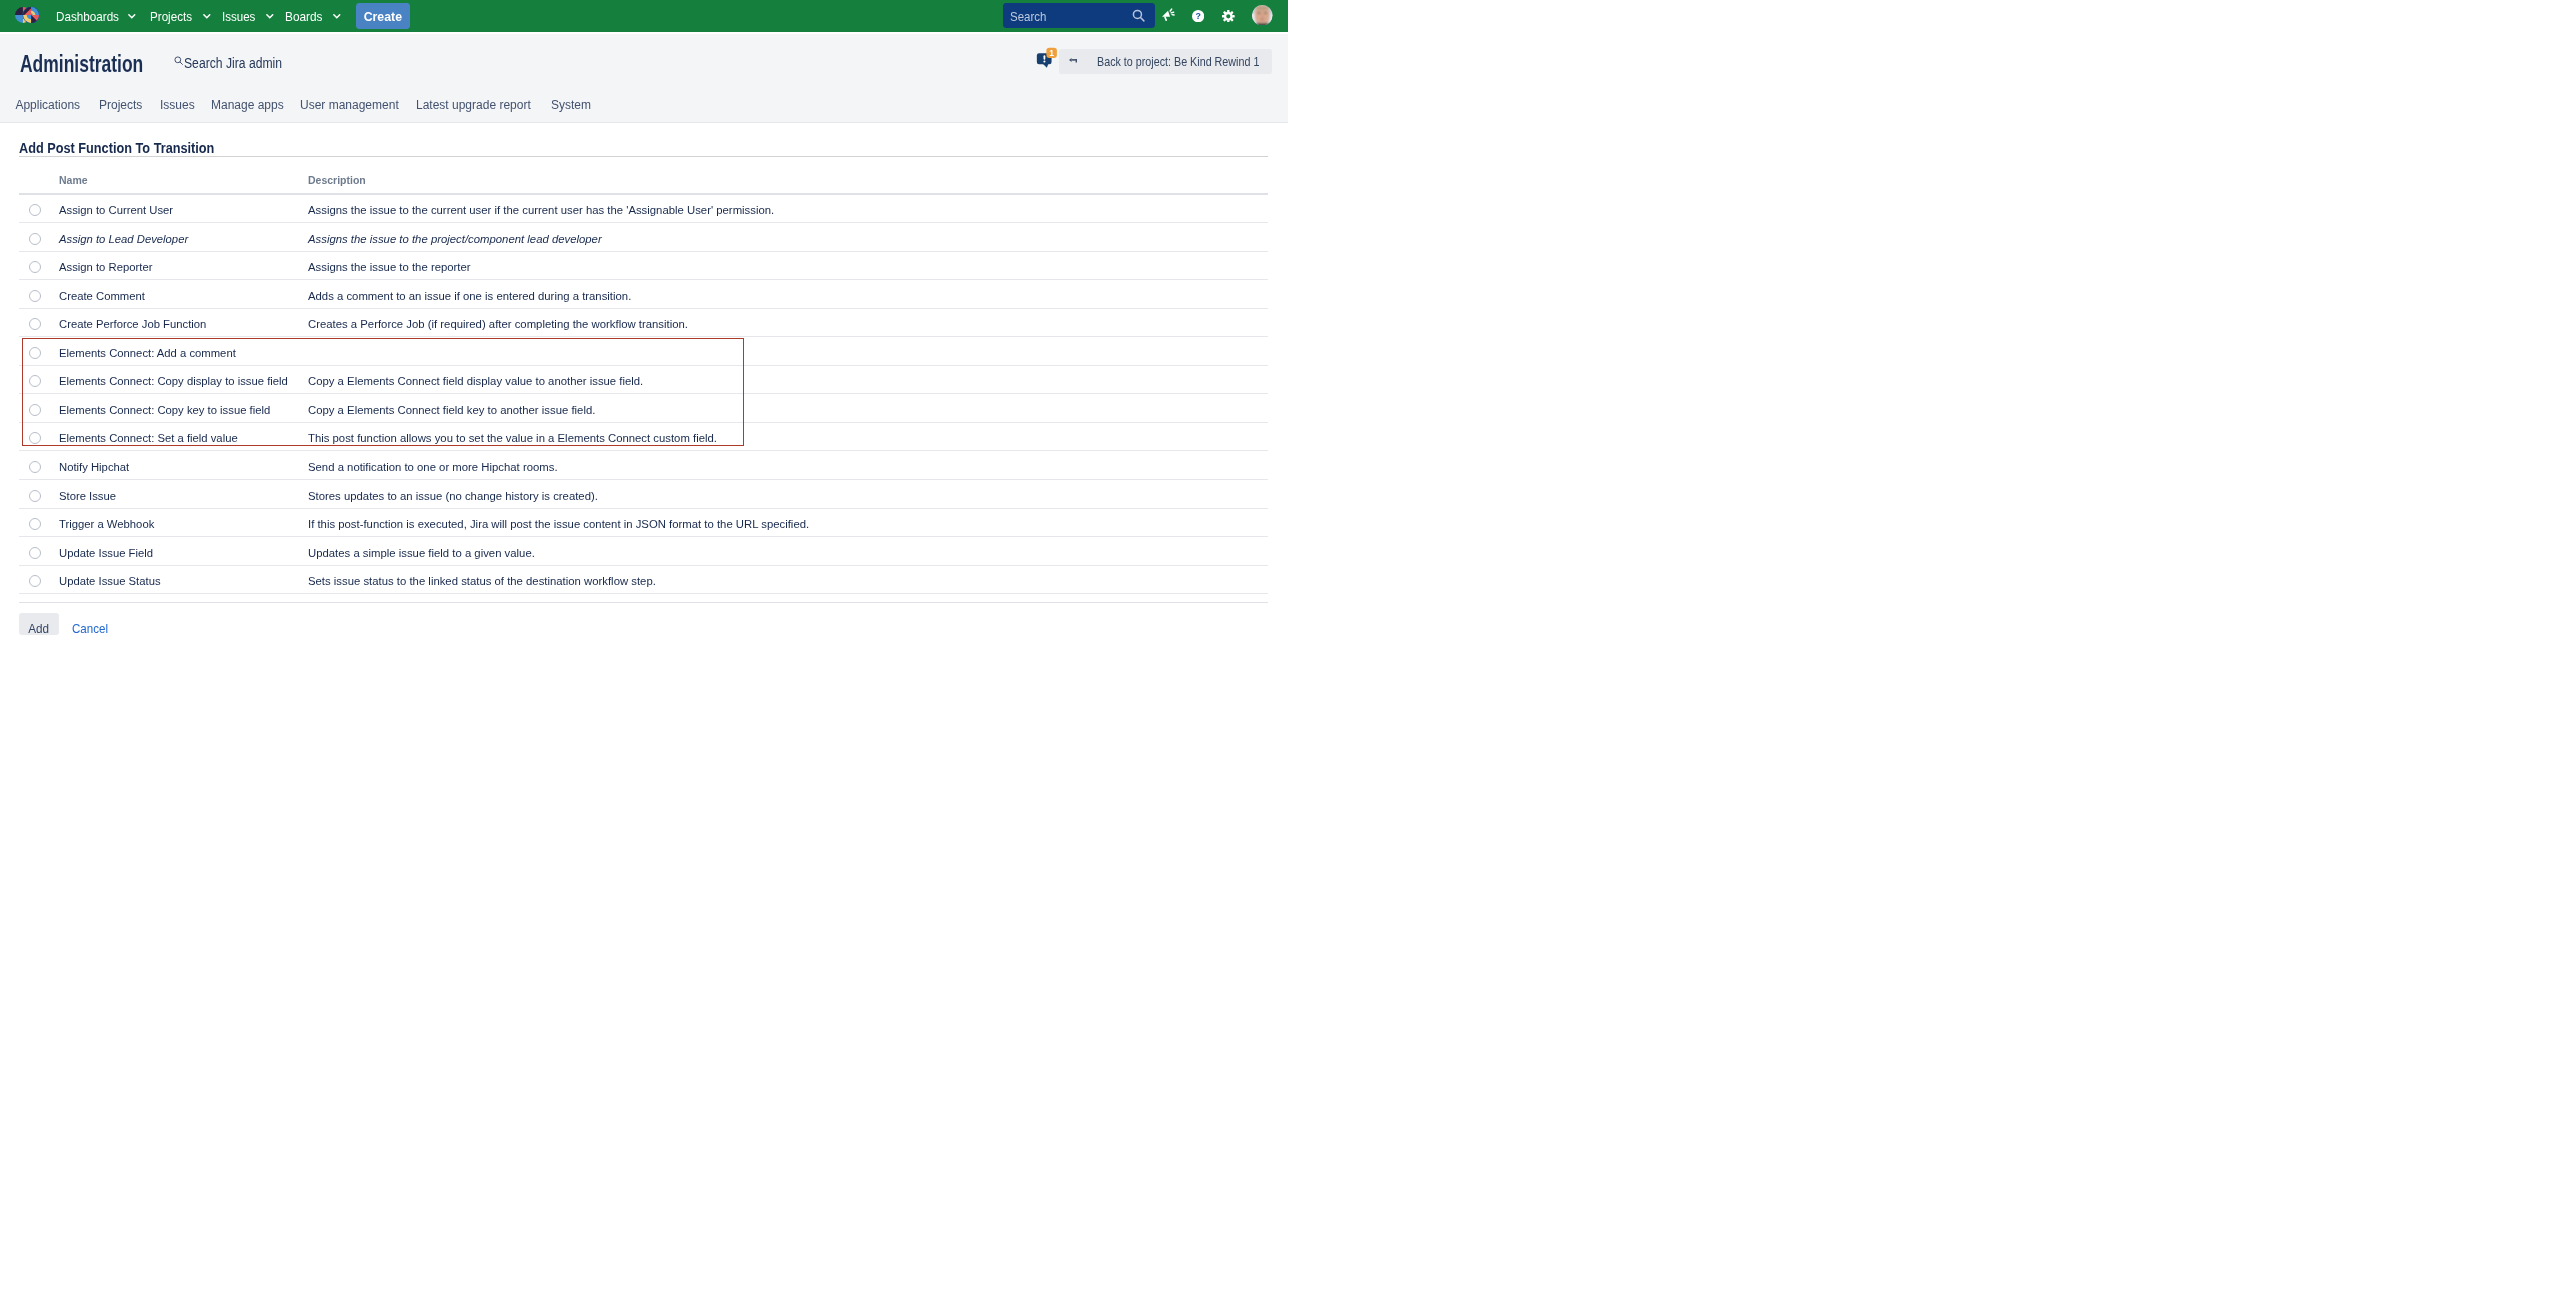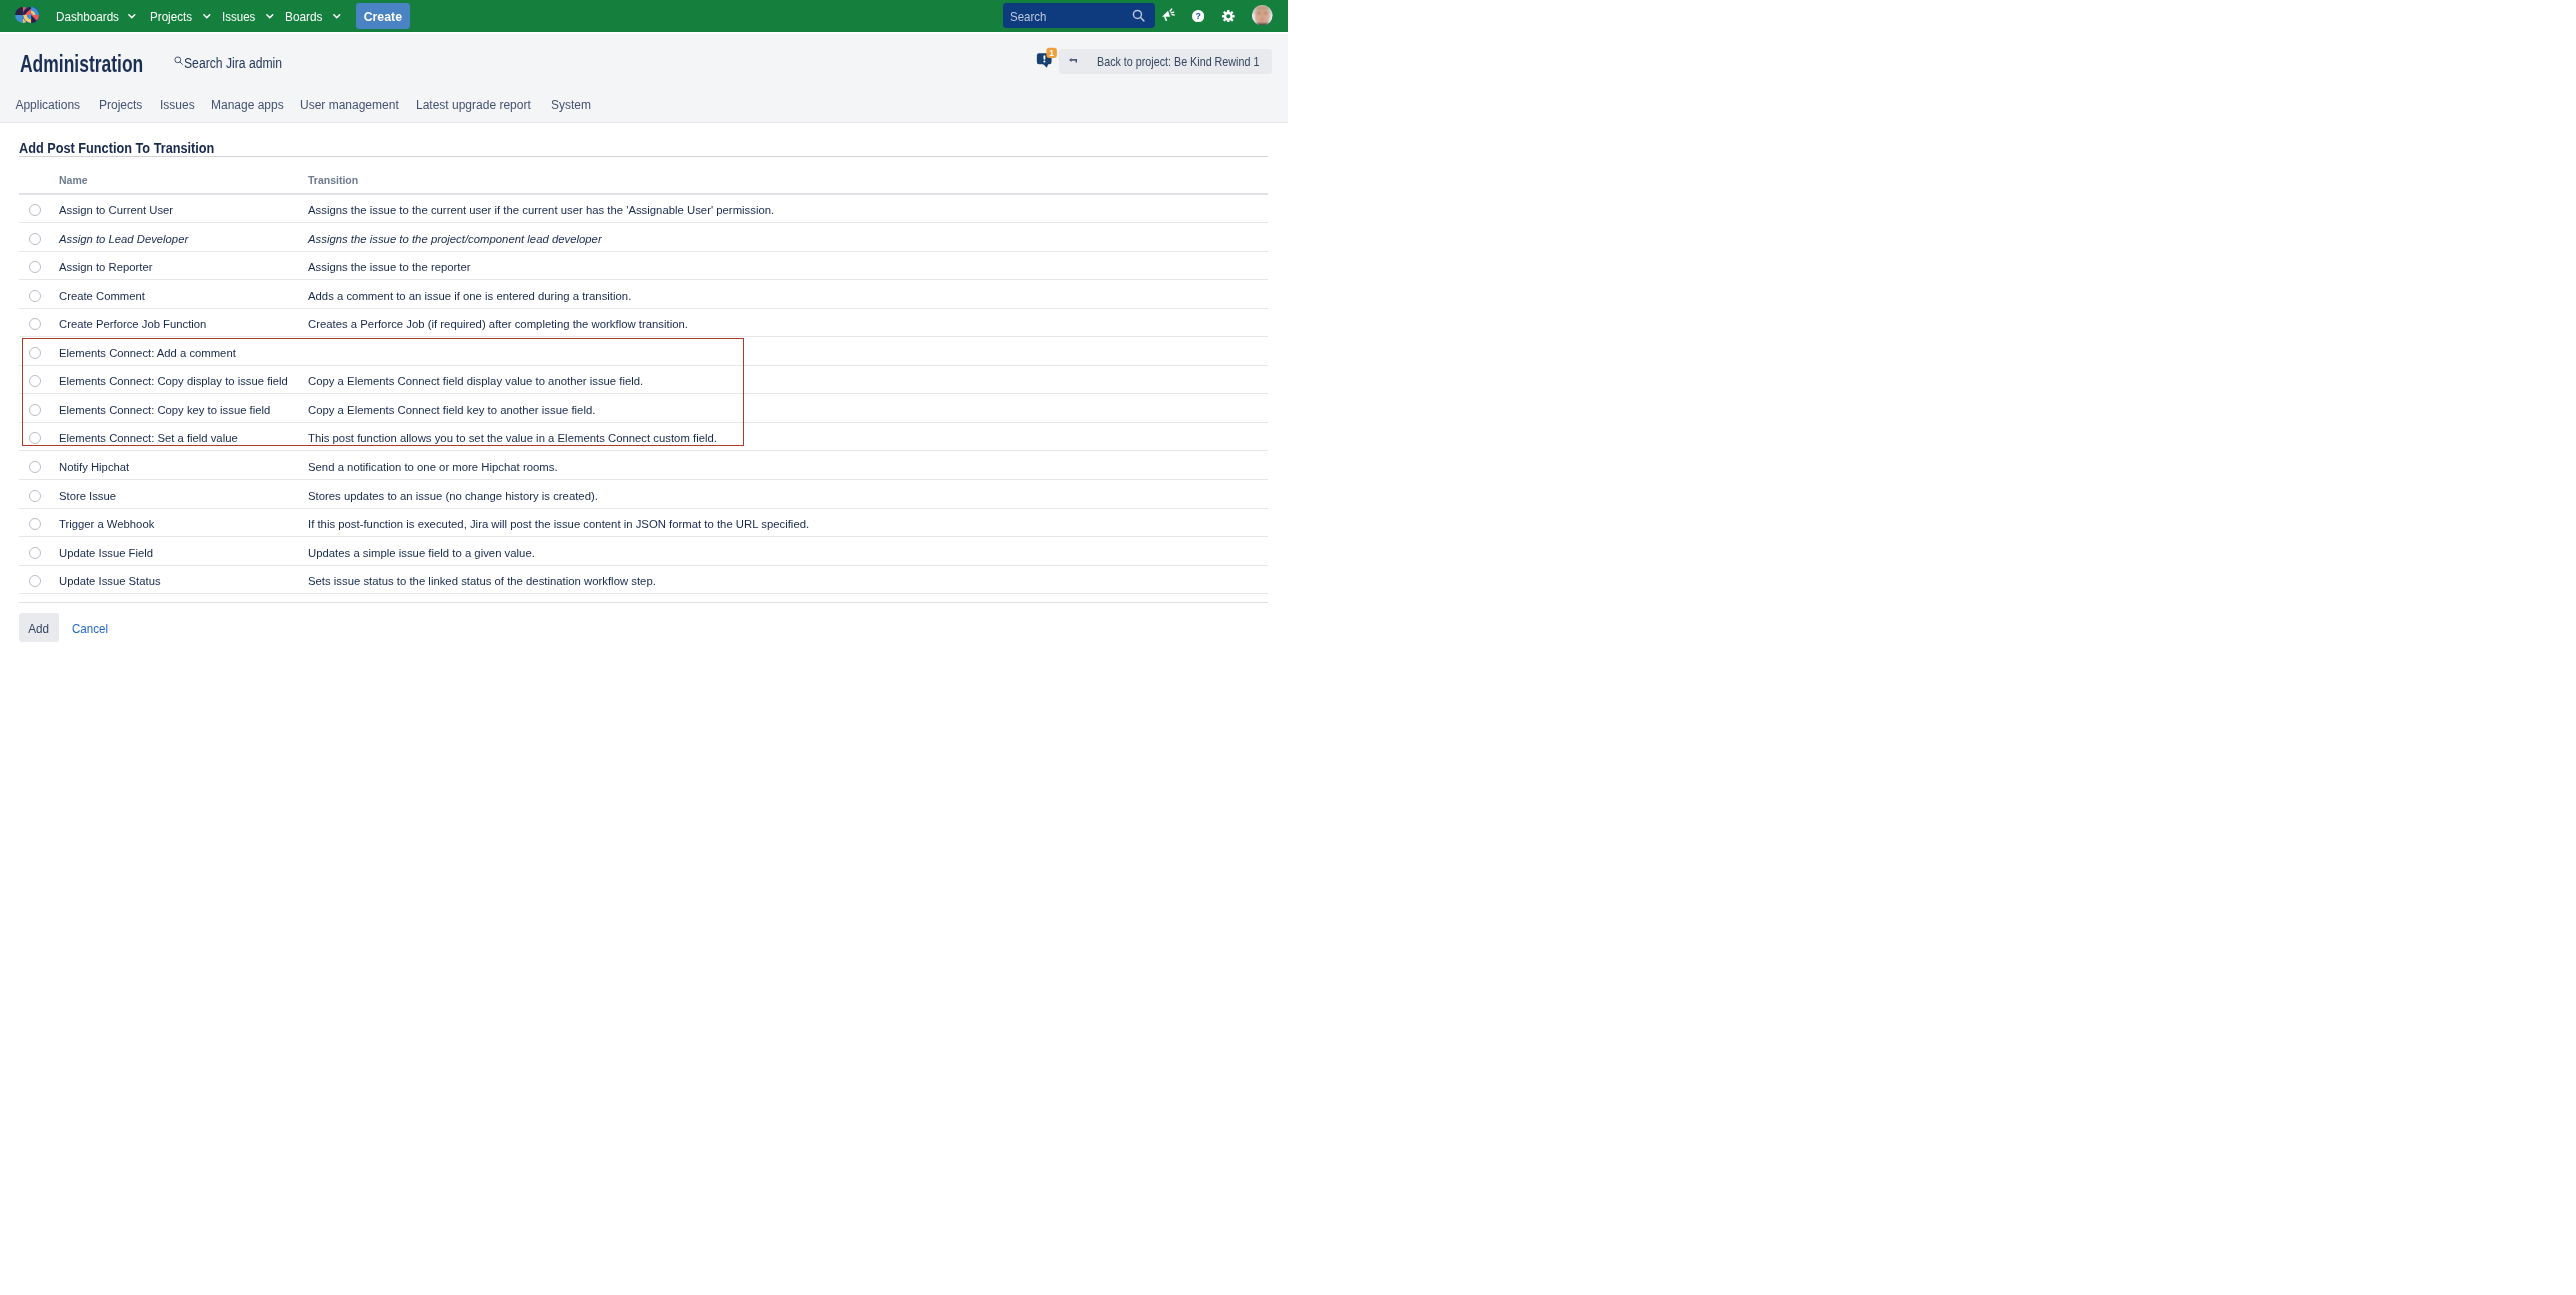--- a/index.html
+++ b/index.html
@@ -29,21 +29,21 @@
 .h2 { position:absolute; left:19.3px; top:141px; font-size:14px; font-weight:bold; color:#17294D; line-height:14px; }
 .h2line { position:absolute; left:19.3px; top:156px; width:1249px; height:1px; background:#D2D2D2; }
 .colhead { position:absolute; top:175px; font-size:10.5px; font-weight:bold; color:#6E7B8E; line-height:10.5px; }
 .headline { position:absolute; left:19.3px; top:193px; width:1249px; height:1.7px; background:#DFE1E6; }
 .row { position:absolute; left:19.3px; width:1249px; height:28.5px; border-bottom:0.8px solid #E5E7EA; }
 .radio { position:absolute; left:9.5px; top:10px; width:12px; height:12px; border:1.2px solid #B8BEC8; border-radius:50%; background:#fff; }
 .rname { position:absolute; left:40px; top:0; line-height:31px; font-size:11.7px; color:#17294D; white-space:nowrap; }
 .rdesc { position:absolute; left:289px; top:0; line-height:31px; font-size:11.7px; color:#17294D; white-space:nowrap; }
 .redbox { position:absolute; left:22px; top:338px; width:722px; height:108px; border:1.7px solid #AE3B2A; }
 .tblend { position:absolute; left:19.3px; top:602px; width:1249px; height:1.3px; background:#DFE1E6; }
-.addbtn { position:absolute; left:18.5px; top:613px; width:40px; height:29px; background:#E9EAEE; border-radius:2.9px; color:#344563; font-size:13px; line-height:32px; text-align:center; }
+.addbtn { position:absolute; left:18.5px; top:613px; width:40px; height:22px; background:#E9EAEE; border-radius:2.9px; color:#344563; font-size:13px; line-height:32px; text-align:center; }
 .cancel { position:absolute; left:72px; top:613px; line-height:32px; font-size:13px; color:#2268D1; }
 </style>
 </head>
 <body>
 
 <div class="nav">
   <svg class="abs" style="left:14.7px; top:6.9px;" width="24" height="16" viewBox="0 0 29 19.2">
     <path d="M9.6,9.6 L9.6,0 A9.6,9.6 0 0,0 0,9.6 Z" fill="#2B2042"></path>
     <path d="M9.6,9.6 L0,9.6 A9.6,9.6 0 0,0 9.6,19.2 Z" fill="#418FD4"></path>
     <path d="M9.6,9.6 L9.6,0 A9.6,9.6 0 0,1 19.2,9.6 Z" fill="#EA5A5A"></path>
@@ -168,21 +168,21 @@
   <div class="tab" style="left:160px;">Issues</div>
   <div class="tab" style="left:211px;">Manage apps</div>
   <div class="tab" style="left:300px;">User management</div>
   <div class="tab" style="left:416px;">Latest upgrade report</div>
   <div class="tab" style="left:551px;">System</div>
 </div>
 
 <div class="h2"><span class="sx" style="transform:scaleX(0.908);">Add Post Function To Transition</span></div>
 <div class="h2line"></div>
 <div class="colhead" style="left:59px;">Name</div>
-<div class="colhead" style="left:308px;">Transition</div>
+<div class="colhead" style="left:308px;">Description</div>
 <div class="headline"></div>
 
 <div id="rows">
 <div class="row" style="top:194px;">
       <div class="radio"></div>
       <div class="rname"><span class="sx" style="transform:scaleX(0.965);">Assign to Current User</span></div>
       <div class="rdesc"><span class="sx" style="transform:scaleX(0.97);">Assigns the issue to the current user if the current user has the 'Assignable User' permission.</span></div>
     </div>
 <div class="row" style="top:223px;font-style:italic;">
       <div class="radio"></div>

